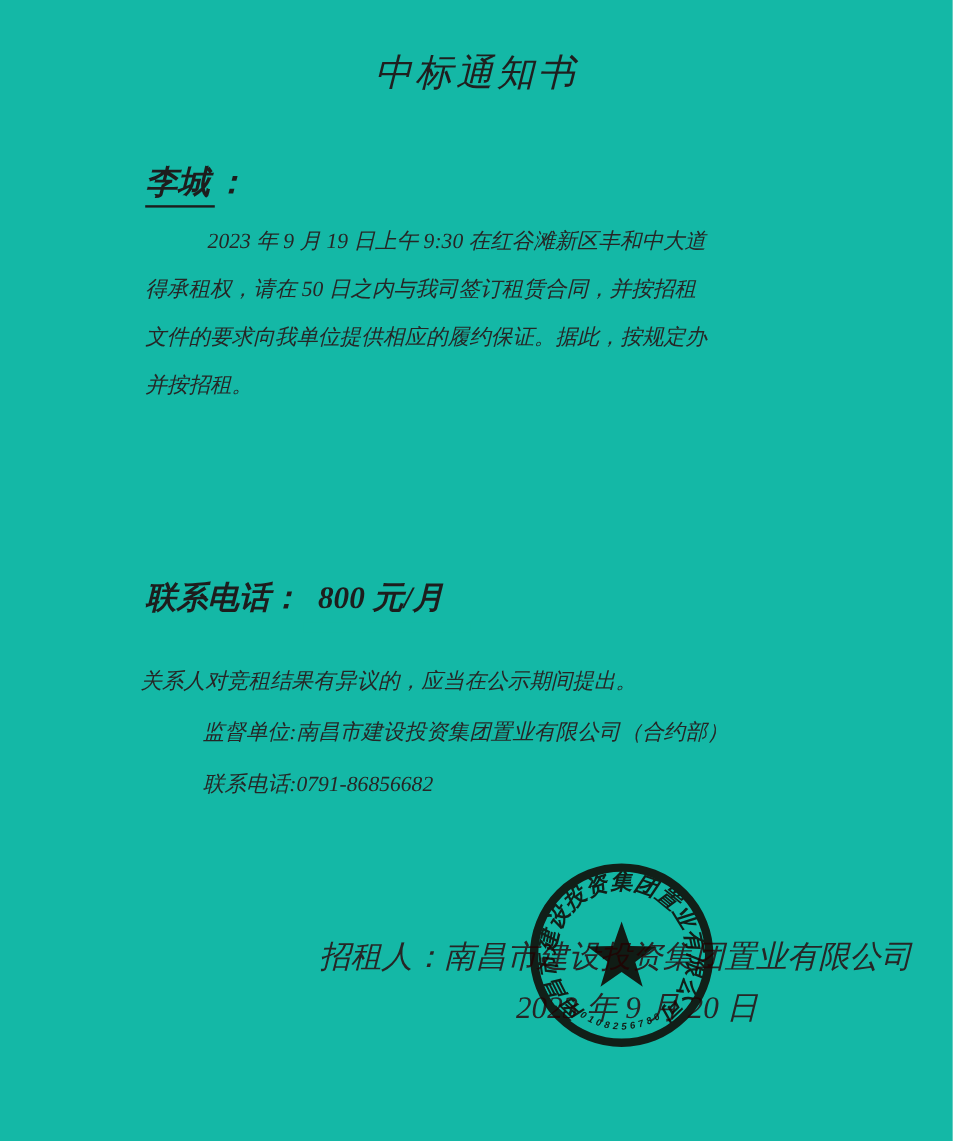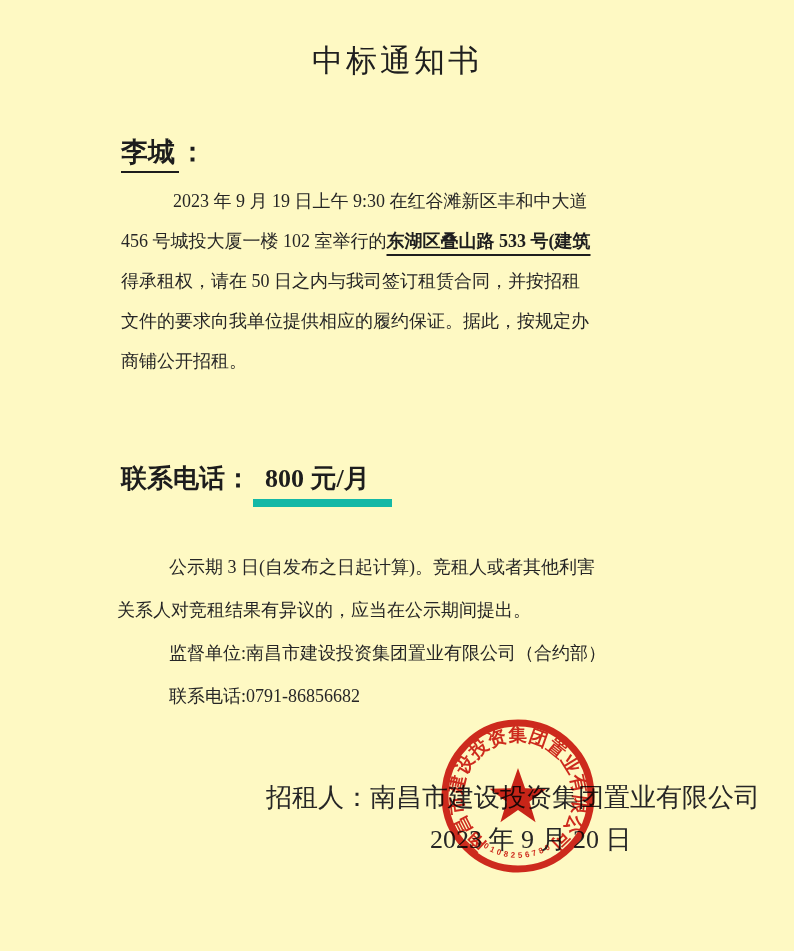--- a/index.html
+++ b/index.html
@@ -5,22 +5,23 @@
   html,body{margin:0;padding:0;}
   body{
     width:794px;height:951px;
     background:#f6f6f4;
     font-family:"Liberation Serif","DejaVu Serif",serif;
     overflow:hidden;
   }
   .page{
     position:relative;
     width:794px;height:951px;
-    background:#fef9c3;
+    background:#14b8a6;
     color:#282828;
+    font-style:italic;
   }
   .title{
     position:absolute;top:40px;left:0;width:794px;
     text-align:center;
     font-size:31px;letter-spacing:3px;
     color:#1f1f1f;
   }
   .salutation{
     position:absolute;top:134px;left:121px;
     font-size:27px;font-weight:bold;color:#1d1d1d;
@@ -48,20 +49,21 @@
     position:absolute;top:461px;left:121px;
     font-size:26px;white-space:nowrap;
   }
   .result-label{font-weight:bold;color:#1d1d1d;}
   .result-value{
     display:inline-block;
     font-weight:bold;color:#1d1d1d;
     border-bottom:8px solid #14b8a6;
     padding:0 22px 3px 12px;
     margin-left:2px;
+    margin-top:20px;
   }
   .para2{
     position:absolute;top:546px;left:117px;width:650px;
     line-height:43px;
   }
   .para2 .line{white-space:nowrap;}
   .sig-issuer{
     position:absolute;top:780px;left:266px;
     font-size:26px;white-space:nowrap;color:#262626;
   }
@@ -91,30 +93,28 @@
 <body>
 
 <div class="page">
 
   <div class="title">中标通知书</div>
 
   <div class="salutation"><span class="name">李城</span><span>：</span></div>
 
   <div class="para1 bodytext">
     <div class="line indent"><span>2023 年 9 月 19 日上午 9:30 在红谷滩新区丰和中大道</span></div>
-    <div class="line"><span>456 号城投大厦一楼 102 室举行的</span><span class="bu">东湖区叠山路 533 号(建筑</span></div>
     <div class="line"><span>得承租权，请在 50 日之内与我司签订租赁合同，并按招租</span></div>
     <div class="line"><span>文件的要求向我单位提供相应的履约保证。据此，按规定办</span></div>
-    <div class="line"><span>商铺公开招租。</span></div>
+    <div class="line"><span>并按招租。</span></div>
   </div>
 
   <div class="result-line"><span class="result-label">联系电话：</span><span class="result-value">800 元/月</span></div>
 
   <div class="para2 bodytext">
-    <div class="line indent"><span>公示期 3 日(自发布之日起计算)。竞租人或者其他利害</span></div>
     <div class="line"><span>关系人对竞租结果有异议的，应当在公示期间提出。</span></div>
     <div class="line indent"><span>监督单位:南昌市建设投资集团置业有限公司（合约部）</span></div>
     <div class="line indent"><span>联系电话:0791-86856682</span></div>
   </div>
 
   <div class="sig-issuer"><span>招租人：</span><span>南昌市建设投资集团置业有限公司</span></div>
 
   <div class="sig-date">2023 年 9 月 20 日</div>
 
   <div class="stamp">

